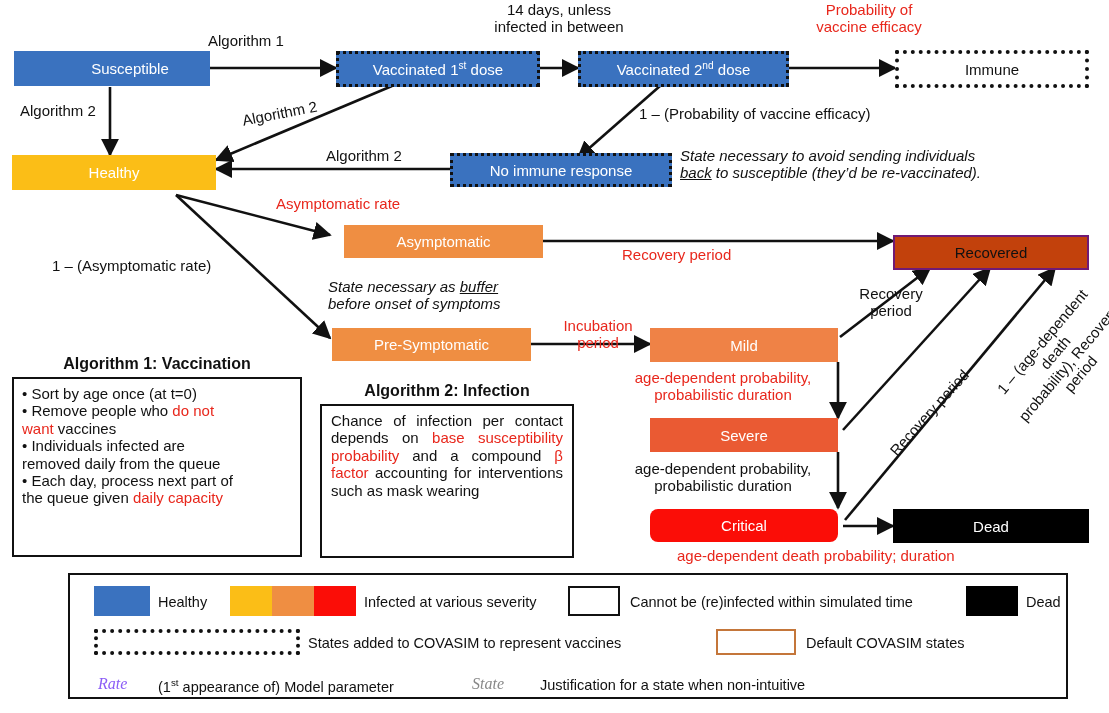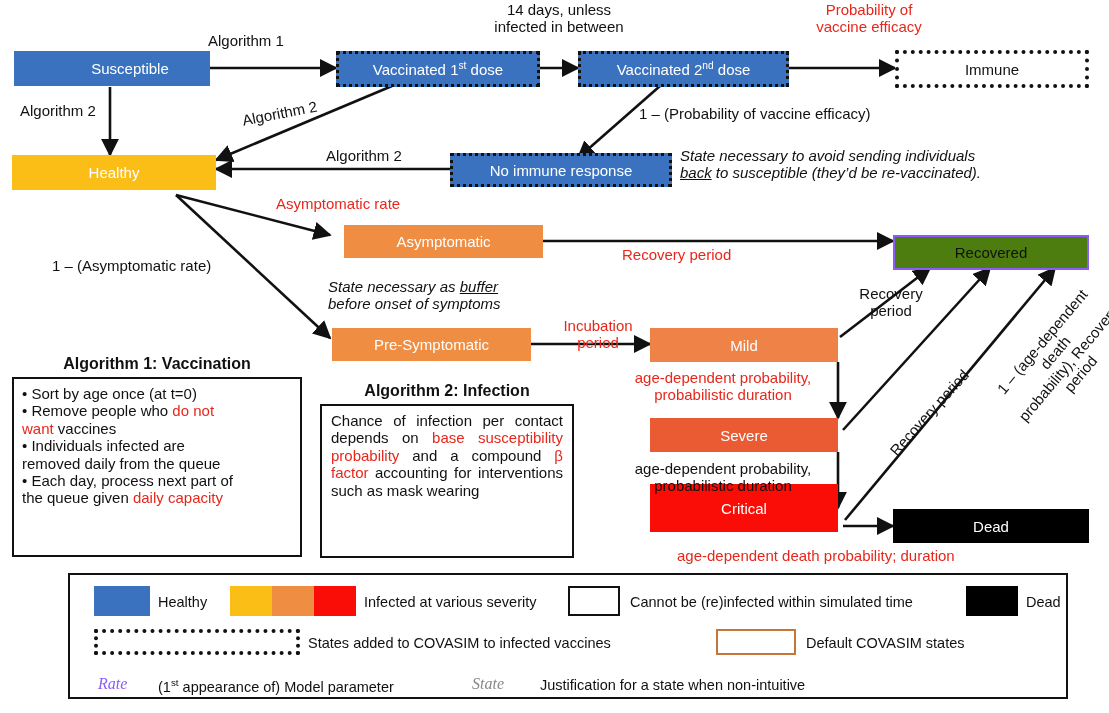--- a/index.html
+++ b/index.html
@@ -10,21 +10,21 @@
   .n-susceptible{background:#3a72bf;}
   .n-infected{background:#fbbe17;color:#fff;}
   .n-vax{background:#3a72bf;border:3px dotted #111;}
   .n-immune{background:#fff;color:#111;border:4px dotted #111;}
   .n-asym{background:#ef8e42;}
   .n-presym{background:#ef8e42;}
   .n-mild{background:#ef8246;}
   .n-severe{background:#ea5a33;}
   .n-critical{background:#fb0d07;}
   .n-dead{background:#000;color:#fff;}
-  .n-recovered{background:#4d7c0f;color:#111;border:2px solid #8b5cf6;}
+  .n-recovered{background:#c2410c;color:#111;border:2px solid #701a75;}
   .lbl{position:absolute;font-size:15px;color:#111;line-height:1.12;}
   .lbl.red{color:#e8271c;}
   .lbl.ital{font-style:italic;}
   .lbl.c{text-align:center;}
   .box{position:absolute;box-sizing:border-box;border:2px solid #111;background:#fff;}
   .algo-title{position:absolute;font-size:16px;font-weight:bold;color:#111;text-align:center;}
   .bul{font-size:15px;line-height:1.16;color:#111;}
   .bul .r{color:#e8271c;}
   .just{font-size:15px;line-height:1.16;color:#111;text-align:justify;}
   .just .r{color:#e8271c;}
@@ -117,21 +117,21 @@
   </div>
 
   <div class="node n-mild" style="left:650px;top:328px;width:188px;height:34px;">
     <span>Mild</span>
   </div>
 
   <div class="node n-severe" style="left:650px;top:418px;width:188px;height:34px;">
     <span>Severe</span>
   </div>
 
-  <div class="node n-critical" style="left:650px;top:484px;width:188px;height:48px;">
+  <div class="node n-critical" style="left:650px;top:509px;width:188px;height:33px;border-radius:8px;">
     <span>Critical</span>
   </div>
 
   <div class="node n-recovered" style="left:893px;top:235px;width:196px;height:35px;">
     <span>Recovered</span>
   </div>
 
   <div class="node n-dead" style="left:893px;top:509px;width:196px;height:34px;">
     <span>Dead</span>
   </div>
@@ -223,21 +223,21 @@
     <div class="sw" style="left:244px;top:11px;width:42px;height:30px;background:#fb0d07;"></div>
     <div class="lg-txt" style="left:294px;top:19px;">Infected at various severity</div>
 
     <div class="sw" style="left:498px;top:11px;width:52px;height:30px;background:#fff;border:2px solid #111;"></div>
     <div class="lg-txt" style="left:560px;top:19px;">Cannot be (re)infected within simulated time</div>
 
     <div class="sw" style="left:896px;top:11px;width:52px;height:30px;background:#000;"></div>
     <div class="lg-txt" style="left:956px;top:19px;">Dead</div>
 
     <div class="sw" style="left:24px;top:54px;width:206px;height:26px;background:#fff;border:4px dotted #111;"></div>
-    <div class="lg-txt" style="left:238px;top:60px;">States added to COVASIM to infected vaccines</div>
+    <div class="lg-txt" style="left:238px;top:60px;">States added to COVASIM to represent vaccines</div>
 
     <div class="sw" style="left:646px;top:54px;width:80px;height:26px;background:#fff;border:2px solid #c4763a;"></div>
     <div class="lg-txt" style="left:736px;top:60px;">Default COVASIM states</div>
 
     <div class="lg-txt" style="left:28px;top:100px;color:#8b5cf6;font-weight:normal;font-style:italic;font-family:'Liberation Serif',serif;font-size:16px;">Rate</div>
     <div class="lg-txt" style="left:88px;top:102px;">
       (1<span class="sup">st</span> appearance of) Model parameter
     </div>
 
     <div class="lg-txt" style="left:402px;top:100px;color:#888;font-style:italic;font-family:'Liberation Serif',serif;font-size:16px;">State</div>

